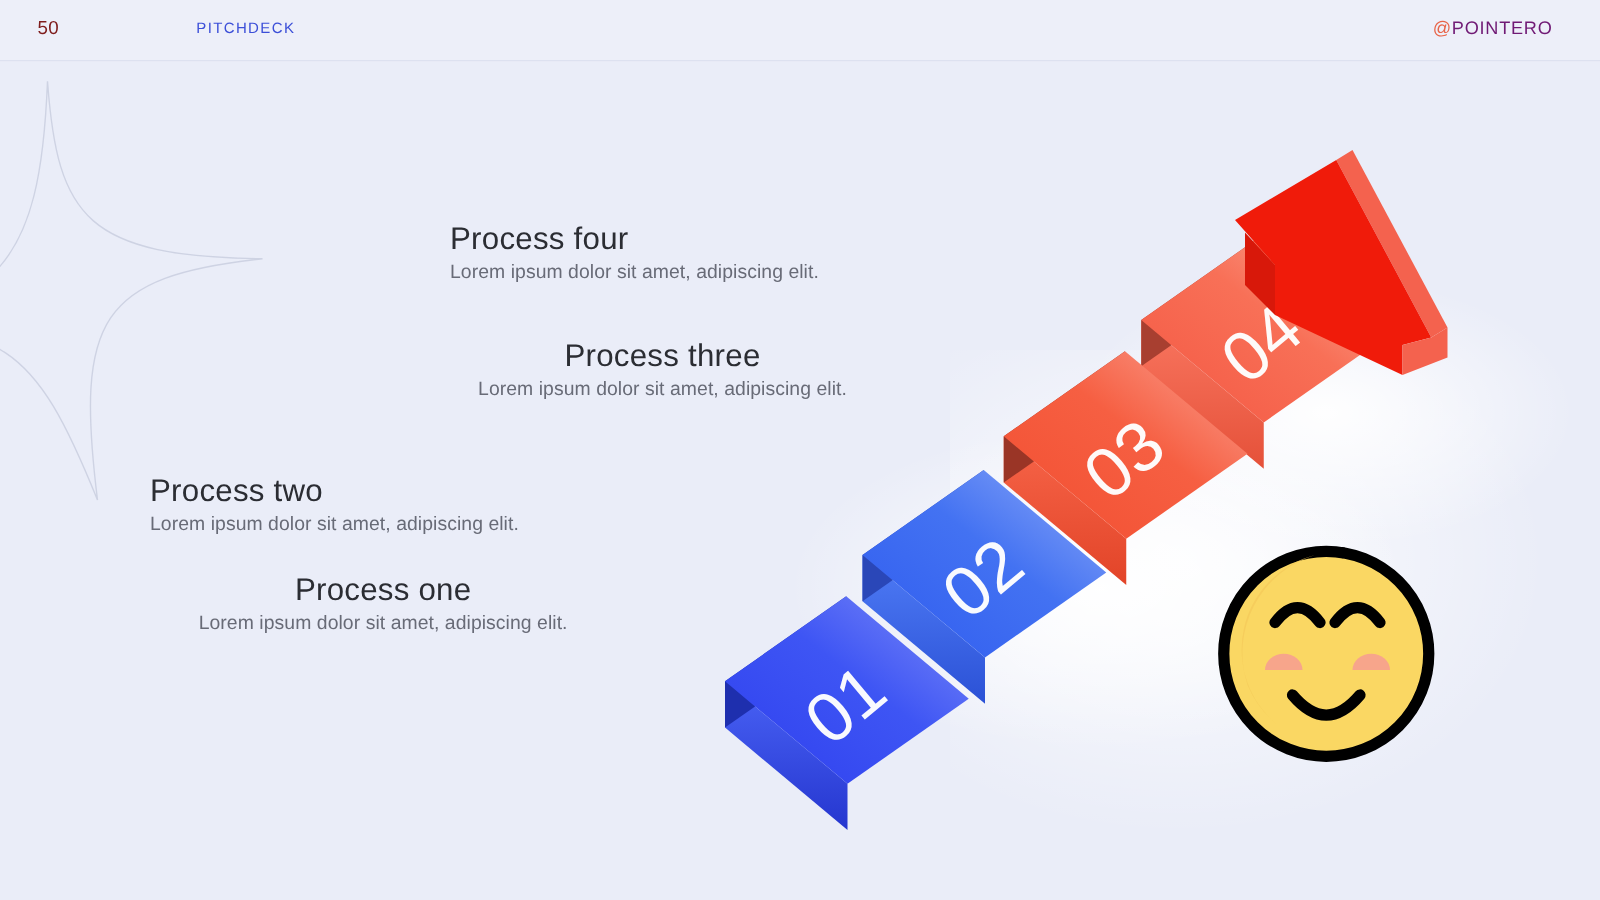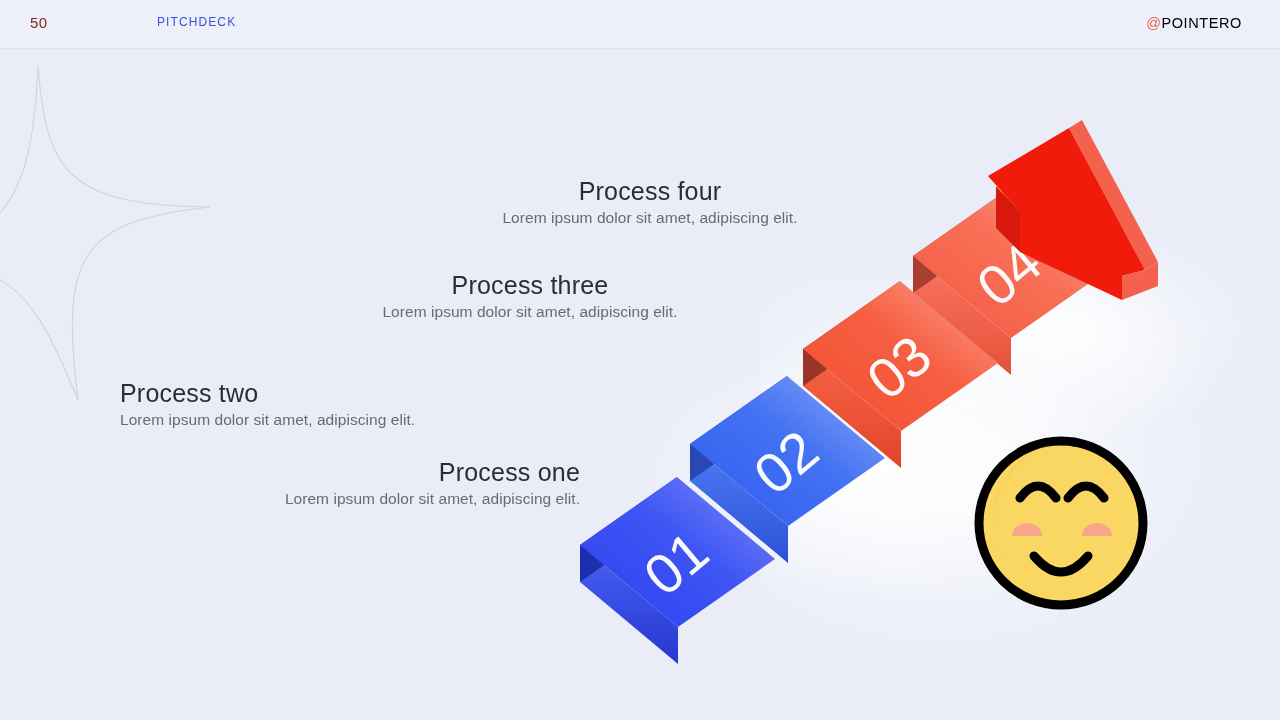--- a/index.html
+++ b/index.html
@@ -31,21 +31,21 @@
   }
   #deck-title {
     position:absolute; left:157px; top:15px;
     font-size:12px; color:#3C4FD8; letter-spacing:1.1px;
   }
   #brand {
     position:absolute; right:38px; top:15px;
     font-size:14.5px; letter-spacing:.6px; white-space:nowrap;
   }
   #brand .at   { color:#E8654A; }
-  #brand .name { color:#000000; }
+  #brand .name { color:#701a75; }
 
   
   #bg-star {
     position:absolute; left:-80px; top:55px;
     width:380px; height:360px; z-index:1; pointer-events:none;
   }
   #soft-glow {
     position:absolute; left:760px; top:280px;
     width:520px; height:420px;
     background:radial-gradient(ellipse at 35% 40%, rgba(255,255,255,.85) 0%, rgba(255,255,255,0) 62%);
@@ -55,24 +55,24 @@
   
   .step-text { position:absolute; z-index:15; }
   .step-title {
     font-size:25px; color:#2B2D33; font-weight:400;
     letter-spacing:.2px; white-space:nowrap;
   }
   .step-desc {
     font-size:15.5px; color:#686B77; font-weight:400;
     letter-spacing:.05px; white-space:nowrap; margin-top:3px;
   }
-  #text-1 { left:0;   top:458px; width:580px; text-align:right;padding-left:33px; }
+  #text-1 { left:0;   top:458px; width:580px; text-align:center;padding-left:33px; }
   #text-2 { left:120px; top:379px; width:580px; text-align:left; }
   #text-3 { left:240px; top:271px; width:580px; text-align:center; }
-  #text-4 { left:360px; top:177px; width:580px; text-align:center; }
+  #text-4 { left:360px; top:177px; width:580px; text-align:left; }
 
   
   #art {
     position:absolute; left:0; top:0;
     width:1280px; height:720px; z-index:10;
     pointer-events:none;
   }
   #art .hit { pointer-events:auto; cursor:pointer; }
 
   

